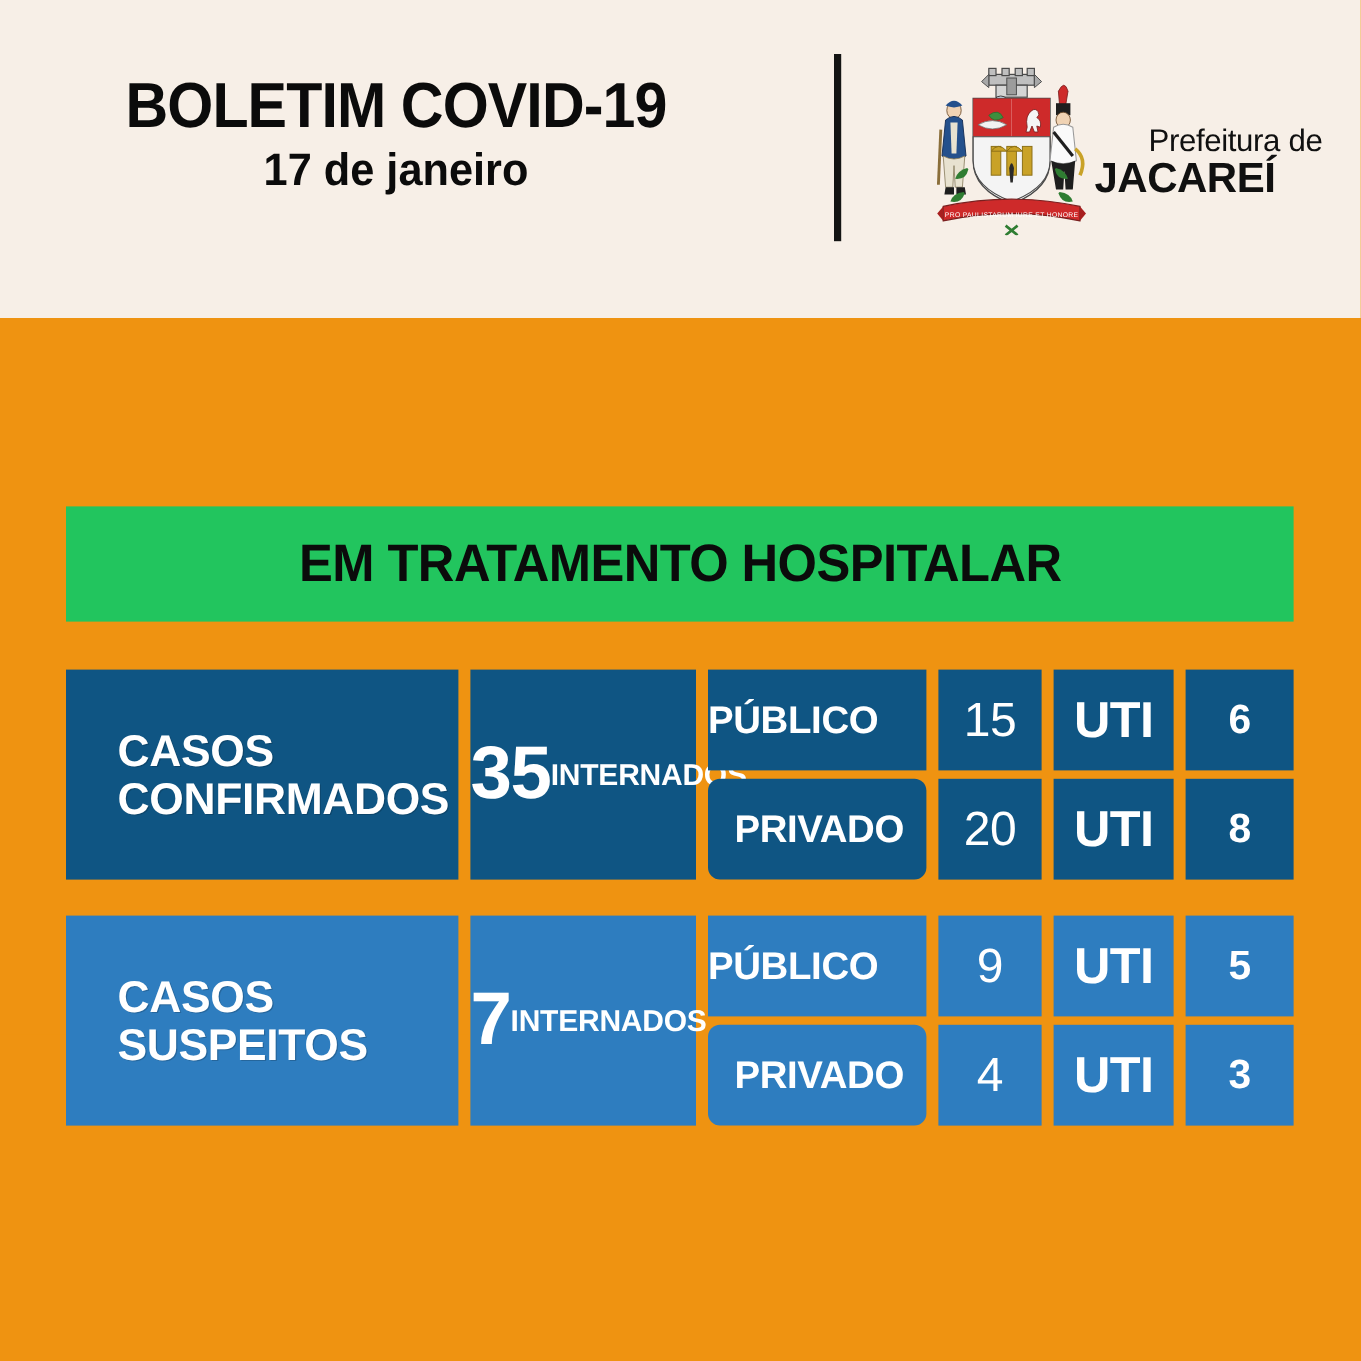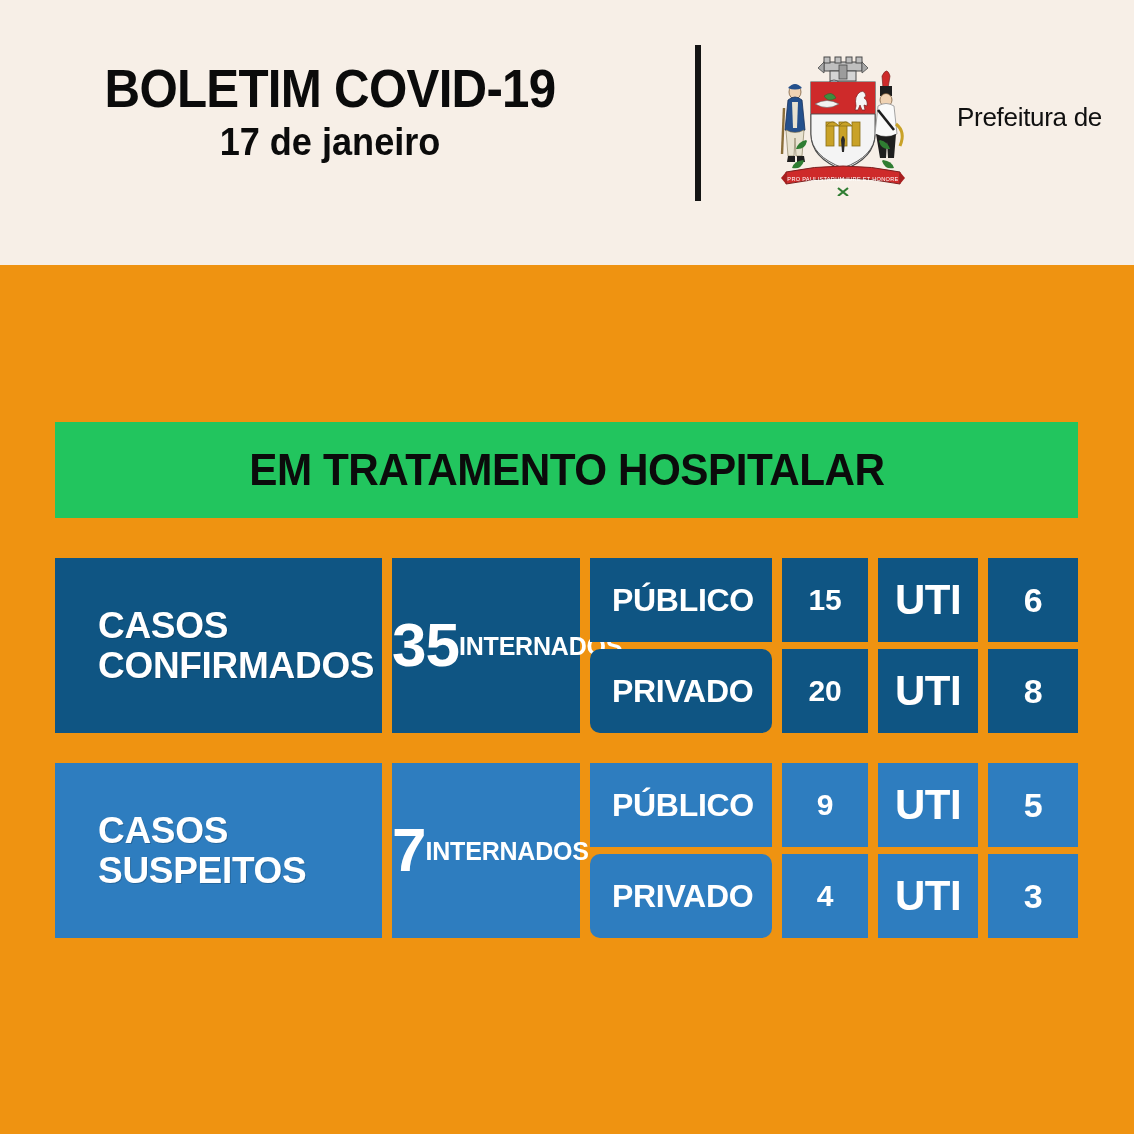--- a/index.html
+++ b/index.html
@@ -131,21 +131,21 @@
     align-items: center;
     color: #FFFFFF;
   }
   .grid-block.confirmed .cell { background: #0F5583; }
   .grid-block.suspected .cell { background: #2E7DBF; }
 
   
   .c-label    { left: 0;     top: 0;   width: 327px; height: 175px; padding-left: 43px; }
   .c-total    { left: 337px; top: 0;   width: 188px; height: 175px;
                 align-items: center; }
-  .c-sector-1 { left: 535px; top: 0;   width: 182px; height: 84px;  padding-left: 22px; }
+  .c-sector-1 { left: 535px; top: 0;   width: 182px; height: 84px;  }
   .c-sector-2 { left: 535px; top: 91px; width: 182px; height: 84px; padding-left: 22px; border-radius: 10px; }
   .c-num-1    { left: 727px; top: 0;   width: 86px;  height: 84px;  justify-content: center; }
   .c-num-2    { left: 727px; top: 91px; width: 86px; height: 84px;  justify-content: center; }
   .c-uti-1    { left: 823px; top: 0;   width: 100px; height: 84px;  justify-content: center; }
   .c-uti-2    { left: 823px; top: 91px; width: 100px; height: 84px; justify-content: center; }
   .c-utinum-1 { left: 933px; top: 0;   width: 90px;  height: 84px;  justify-content: center; }
   .c-utinum-2 { left: 933px; top: 91px; width: 90px;  height: 84px; justify-content: center; }
 
   .label-text {
     font-size: 37px;
@@ -168,22 +168,22 @@
     letter-spacing: -0.2px;
     margin-top: 2px;
   }
   .sector-text {
     font-size: 32px;
     font-weight: bold;
     letter-spacing: -0.3px;
     white-space: nowrap;
   }
   .count-text {
-    font-size: 30px;
-    font-weight: bold;
+    font-size: 40px;
+    font-weight: normal;
     letter-spacing: -0.3px;
   }
   .uti-text {
     font-size: 42px;
     font-weight: bold;
     letter-spacing: -0.5px;
   }
   .utinum-text {
     font-size: 34px;
     font-weight: bold;
@@ -277,20 +277,21 @@
           <path d="M8 124 l-5 6 l5 6 Z" fill="#A81F1F"></path>
           <path d="M122 124 l5 6 l-5 6 Z" fill="#A81F1F"></path>
           <text x="65" y="133" font-family="'Liberation Sans', sans-serif" font-size="5.6" fill="#FFFFFF" text-anchor="middle" letter-spacing="0.3">PRO PAULISTARUM IURE ET HONORE</text>
 
           <path d="M60 140 l10 8 M70 140 l-10 8" stroke="#2F7D32" stroke-width="2.2" fill="none"></path>
         </svg>
       </div>
 
       <div class="brand-text">
         <div class="brand-line1">Prefeitura de</div>
+        <div class="brand-line2">JACAREÍ</div>
       </div>
 
     </div>
   </div>
 
   <div class="section-banner">
     <div class="section-banner-label">EM TRATAMENTO HOSPITALAR</div>
   </div>
 
   <div class="grid-block confirmed">

